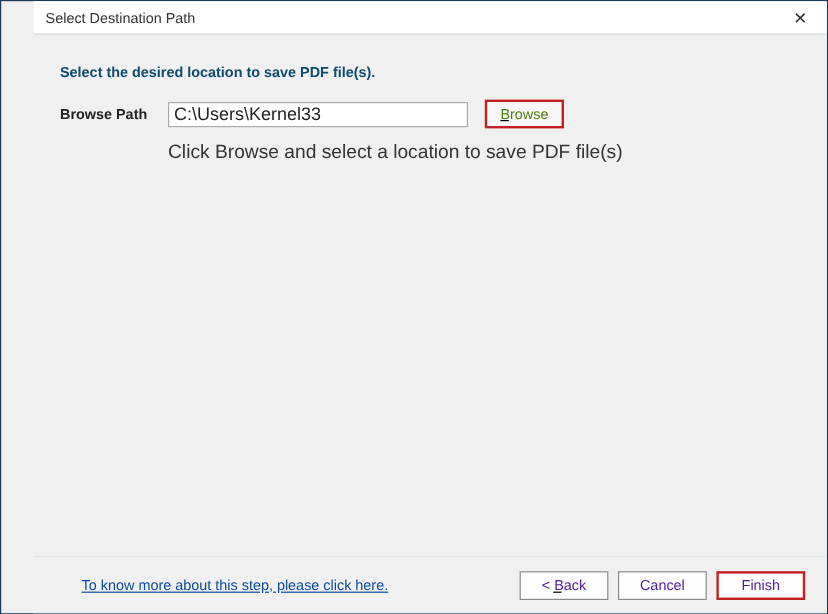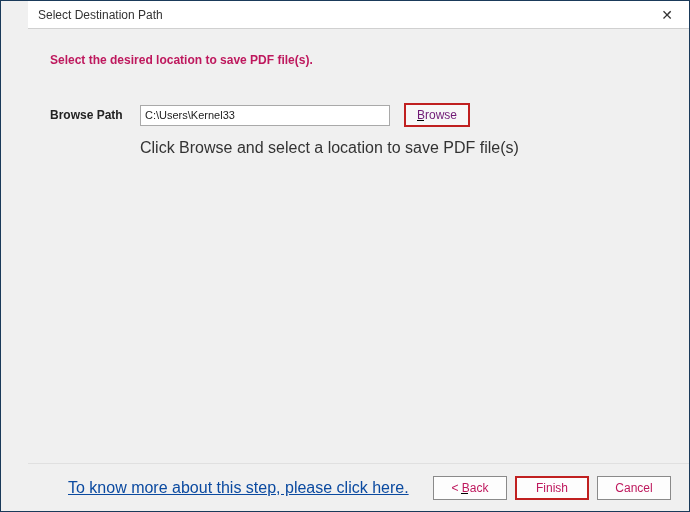--- a/index.html
+++ b/index.html
@@ -52,52 +52,52 @@
     }
     .content-area {
       flex: 1;
       padding: 24px 22px 0 22px;
       background: #f0f0f0;
       position: relative;
     }
     .heading {
       font-weight: bold;
       font-size: 12px;
-      color: #be185d;
-      margin-bottom: 36px;
+      color: #0c4a6e;
+      margin-bottom: 16px;
     }
     .path-row {
       display: flex;
       align-items: center;
       gap: 14px;
       margin-bottom: 12px;
     }
     .path-label {
       width: 76px;
       font-size: 12px;
       font-weight: bold;
       color: #222;
     }
     .path-input {
       flex: 0 0 250px;
       height: 21px;
       border: 1px solid #a9a9a9;
       background: #fff;
-      font-size: 11px;
+      font-size: 15px;
       padding: 0 4px;
       color: #222;
       outline: none;
     }
     .browse-btn {
       width: 66px;
       height: 24px;
       border: 2px solid #c02020;
       background: #f7f7f7;
       font-size: 12px;
-      color: #701a75;
+      color: #4d7c0f;
       cursor: pointer;
       display: inline-flex;
       align-items: center;
       justify-content: center;
     }
     .browse-label {
       position: relative;
     }
     .browse-label::after {
       content: "";
@@ -117,34 +117,34 @@
       height: 48px;
       display: flex;
       align-items: center;
       justify-content: space-between;
       padding: 0 18px 0 40px;
       background: #f0f0f0;
     }
     .help-link {
       color: #0b4aa0;
       text-decoration: underline;
-      font-size: 16px;
+      font-size: 12px;
       cursor: pointer;
     }
     .footer-buttons {
       display: flex;
       gap: 8px;
     }
     .btn {
       width: 74px;
       height: 24px;
       border: 1px solid #8a8a8a;
       background: #fdfdfd;
       font-size: 12px;
-      color: #be185d;
+      color: #4c1d95;
       cursor: pointer;
       display: inline-flex;
       align-items: center;
       justify-content: center;
     }
     .btn.highlighted {
       border: 2px solid #c02020;
     }
     .back-label {
       position: relative;
@@ -183,22 +183,22 @@
 
     <div class="hint-row">Click Browse and select a location to save PDF file(s)</div>
   </div>
 
   <div class="footer">
     <a class="help-link">To know more about this step, please click here.</a>
     <div class="footer-buttons">
       <button class="btn">
         <span class="back-label">&lt; Back</span>
       </button>
+      <button class="btn">
+        <span>Cancel</span>
+      </button>
       <button class="btn highlighted">
         <span>Finish</span>
       </button>
-      <button class="btn">
-        <span>Cancel</span>
-      </button>
     </div>
   </div>
 
 </div>
 
 </body></html>

